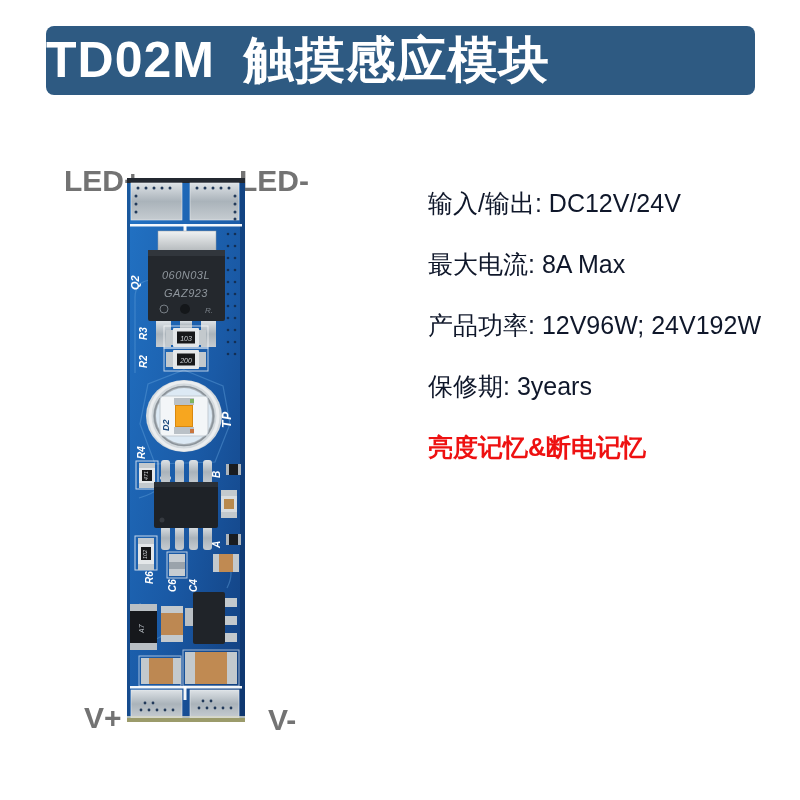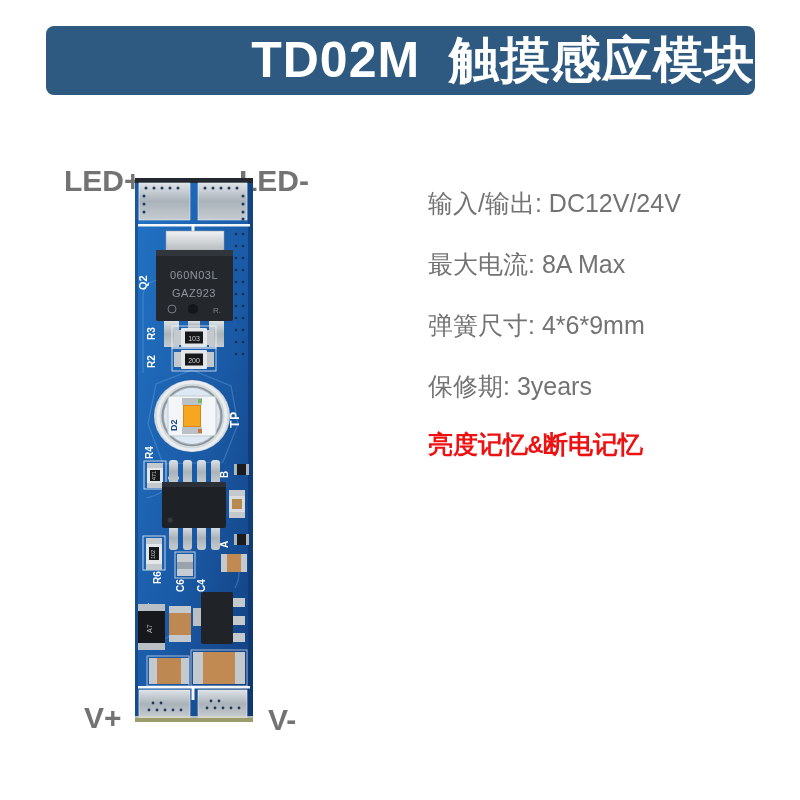--- a/index.html
+++ b/index.html
@@ -3,40 +3,40 @@
 <meta charset="utf-8">
 <style>
   html,body{margin:0;padding:0;}
   body{
     width:800px;height:800px;background:#ffffff;position:relative;overflow:hidden;
     font-family:"Liberation Sans","DejaVu Sans",sans-serif;
   }
   .banner{
     position:absolute;left:46px;top:26px;width:709px;height:69px;
     background:#2e5a82;border-radius:8px;
-    display:flex;align-items:center;justify-content:flex-end;
+    display:flex;align-items:center;justify-content:flex-start;
   }
   .banner-title{
     color:#ffffff;font-size:50px;font-weight:bold;letter-spacing:1px;
     word-spacing:14px;white-space:nowrap;
   }
   .pin-label{
     position:absolute;font-size:30px;font-weight:700;color:#737373;white-space:nowrap;
   }
   #lbl-led-plus{left:64px;top:164px;}
   #lbl-led-minus{left:239px;top:164px;}
   #lbl-v-plus{left:84px;top:701px;}
   #lbl-v-minus{left:268px;top:703px;}
-  .pcb-wrap{position:absolute;left:135px;top:178px;width:142px;height:544px;}
+  .pcb-wrap{position:absolute;left:127px;top:178px;width:142px;height:544px;font-style:italic;}
   .specs{position:absolute;left:428px;top:188px;}
   .spec-line{
-    font-size:25px;color:#737373;height:30px;line-height:30px;
+    font-size:25px;color:#0f172a;height:30px;line-height:30px;
     margin-bottom:31px;white-space:nowrap;font-weight:500;
   }
-  .spec-line.red{color:#ee1111;font-weight:700;font-family:Liberation Mono, monospace;}
+  .spec-line.red{color:#ee1111;font-weight:700;}
   svg text{font-family:"Liberation Sans","DejaVu Sans",sans-serif;}
 </style>
 </head>
 <body>
 
 <div class="banner">
   <span class="banner-title">TD02M 触摸感应模块</span>
 </div>
 
 <div class="pin-label" id="lbl-led-plus">LED+</div>
@@ -304,16 +304,16 @@
         <circle cx="84" cy="523" r="1.4"></circle>
   </g>
   <rect x="0" y="538" width="118" height="2" fill="#d8d8c8" opacity="0.8"></rect>
   <rect x="0" y="540" width="118" height="4" fill="#9b9b6b"></rect>
 </svg>
 </div>
 
 <div class="specs">
   <div class="spec-line">输入/输出: DC12V/24V</div>
   <div class="spec-line">最大电流: 8A Max</div>
-  <div class="spec-line">弹簧尺寸: 4*6*9mm</div>
+  <div class="spec-line">产品功率: 12V96W; 24V192W</div>
   <div class="spec-line">保修期: 3years</div>
   <div class="spec-line red">亮度记忆&amp;断电记忆</div>
 </div>
 
 </body></html>

